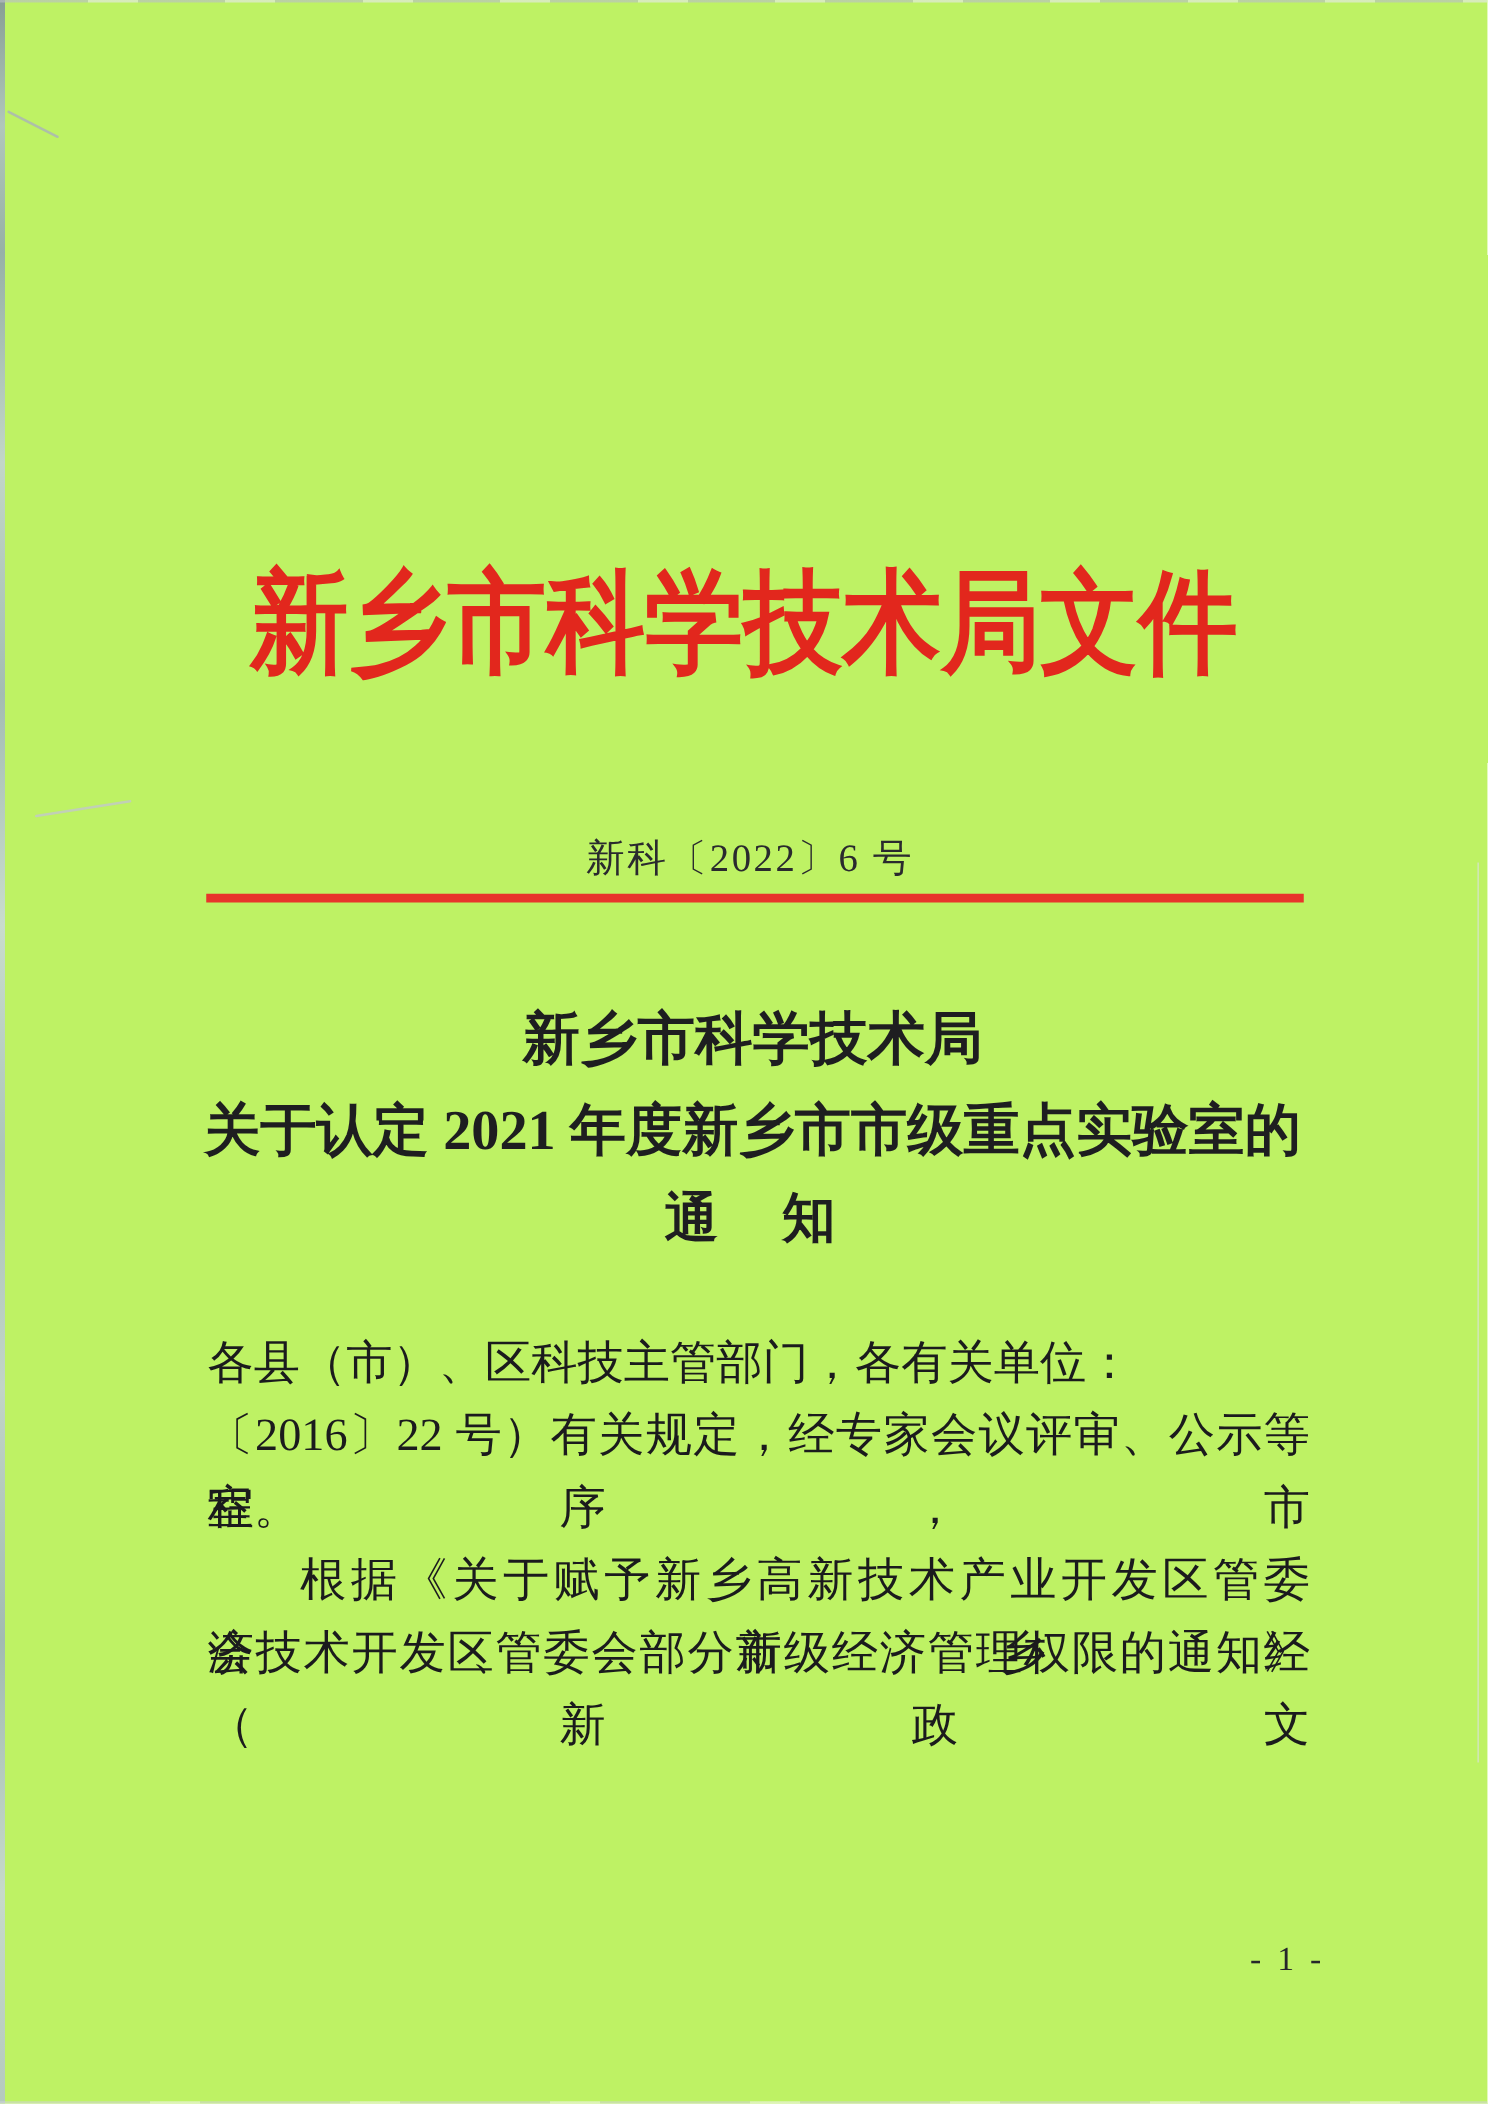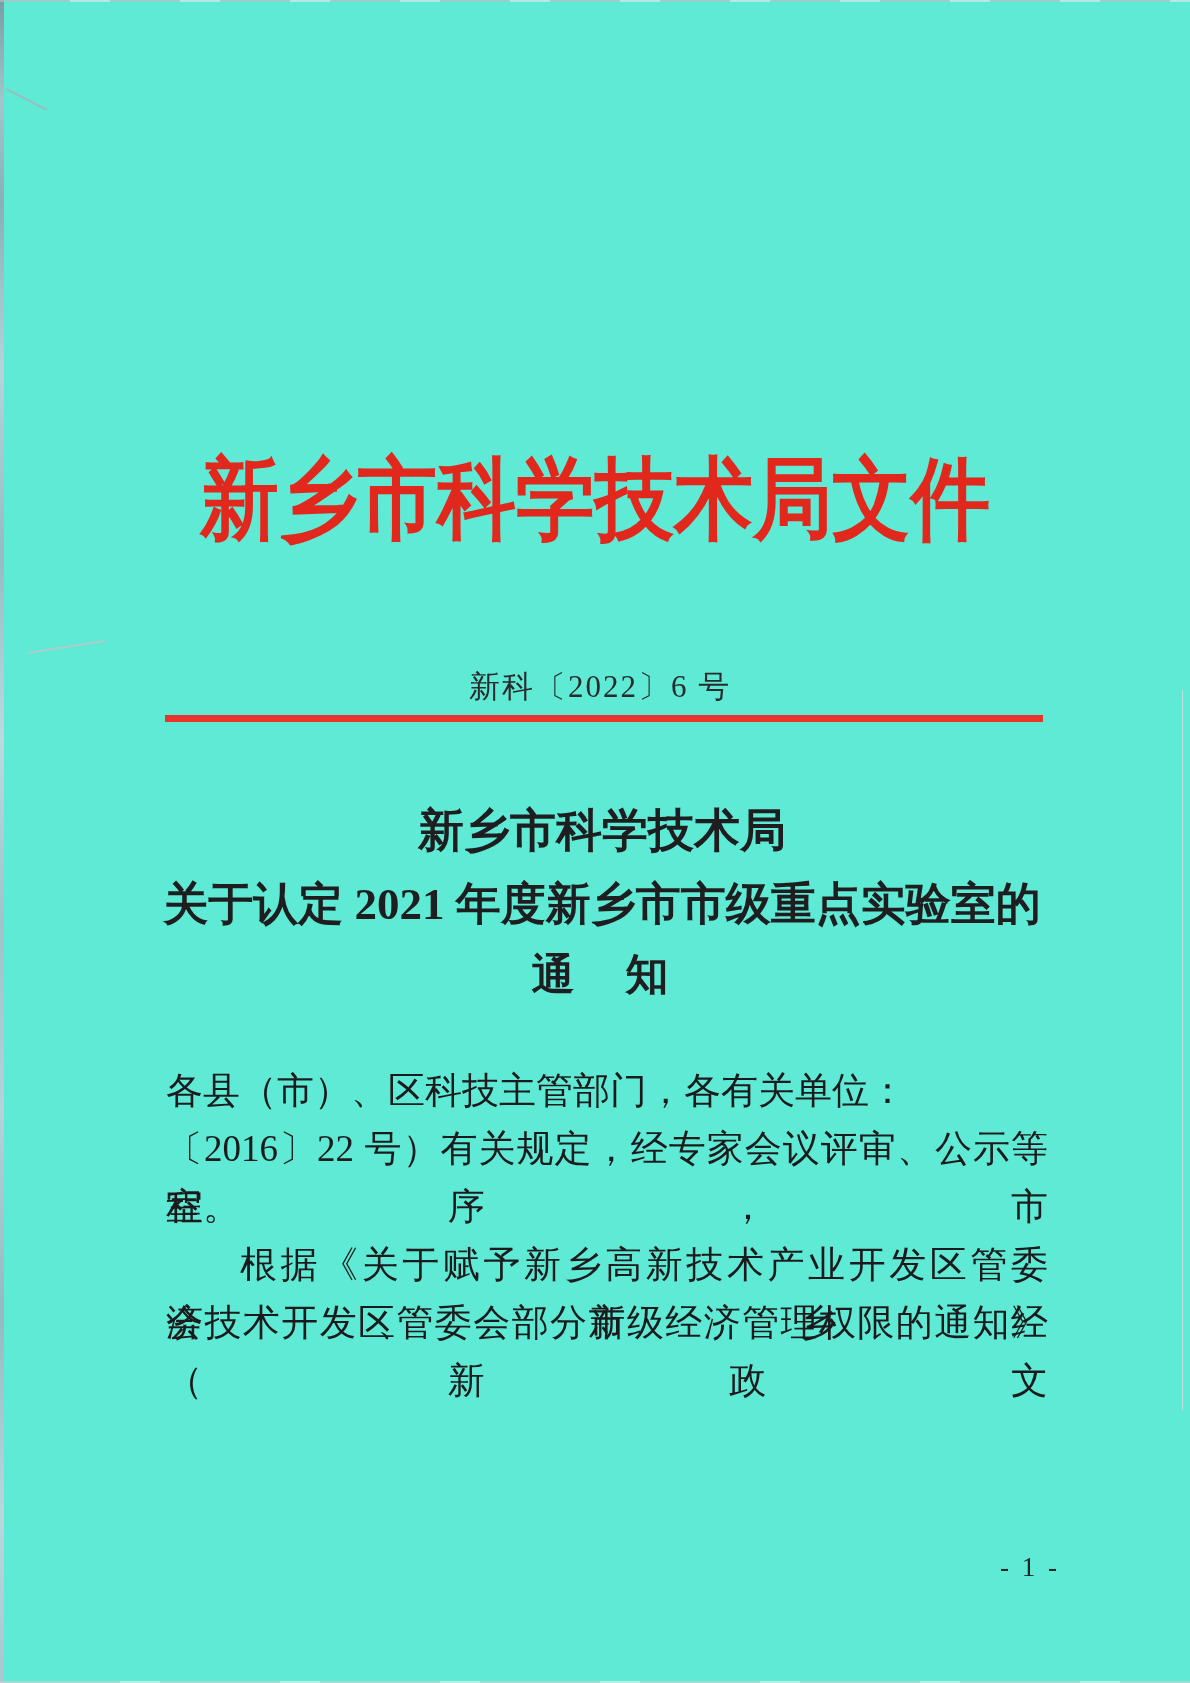--- a/index.html
+++ b/index.html
@@ -4,21 +4,21 @@
 <style>
   html, body {
     margin: 0;
     padding: 0;
     background: #ffffff;
   }
   .page {
     position: relative;
     width: 1190px;
     height: 1683px;
-    background: #5eead4;
+    background: #bef264;
     overflow: hidden;
     font-family: "Liberation Serif", serif;
   }
 
   
   .edge-left {
     position: absolute; left: 0; top: 0; width: 4px; height: 100%;
     background: linear-gradient(180deg,
       #7e8f9c 0%, #aebfca 6%, #90a5b2 12%, #c3d1d9 22%, #9fb3c0 33%,
       #cbd8df 44%, #a9bcc8 55%, #c2cfd8 66%, #9db1be 78%, #c8d5dc 90%, #b3c2cd 100%);

